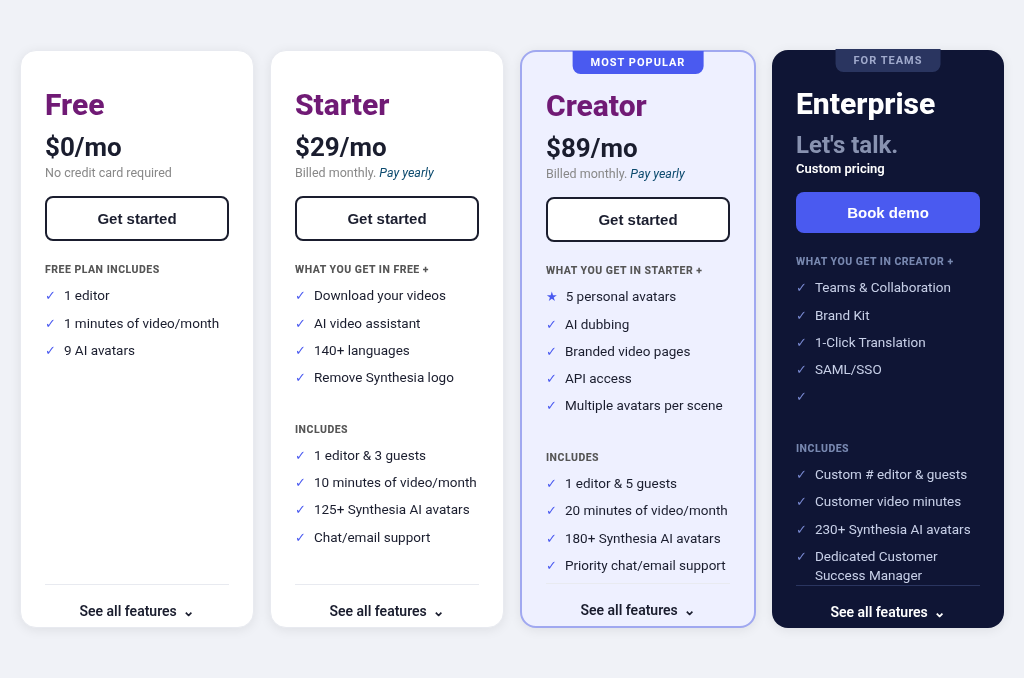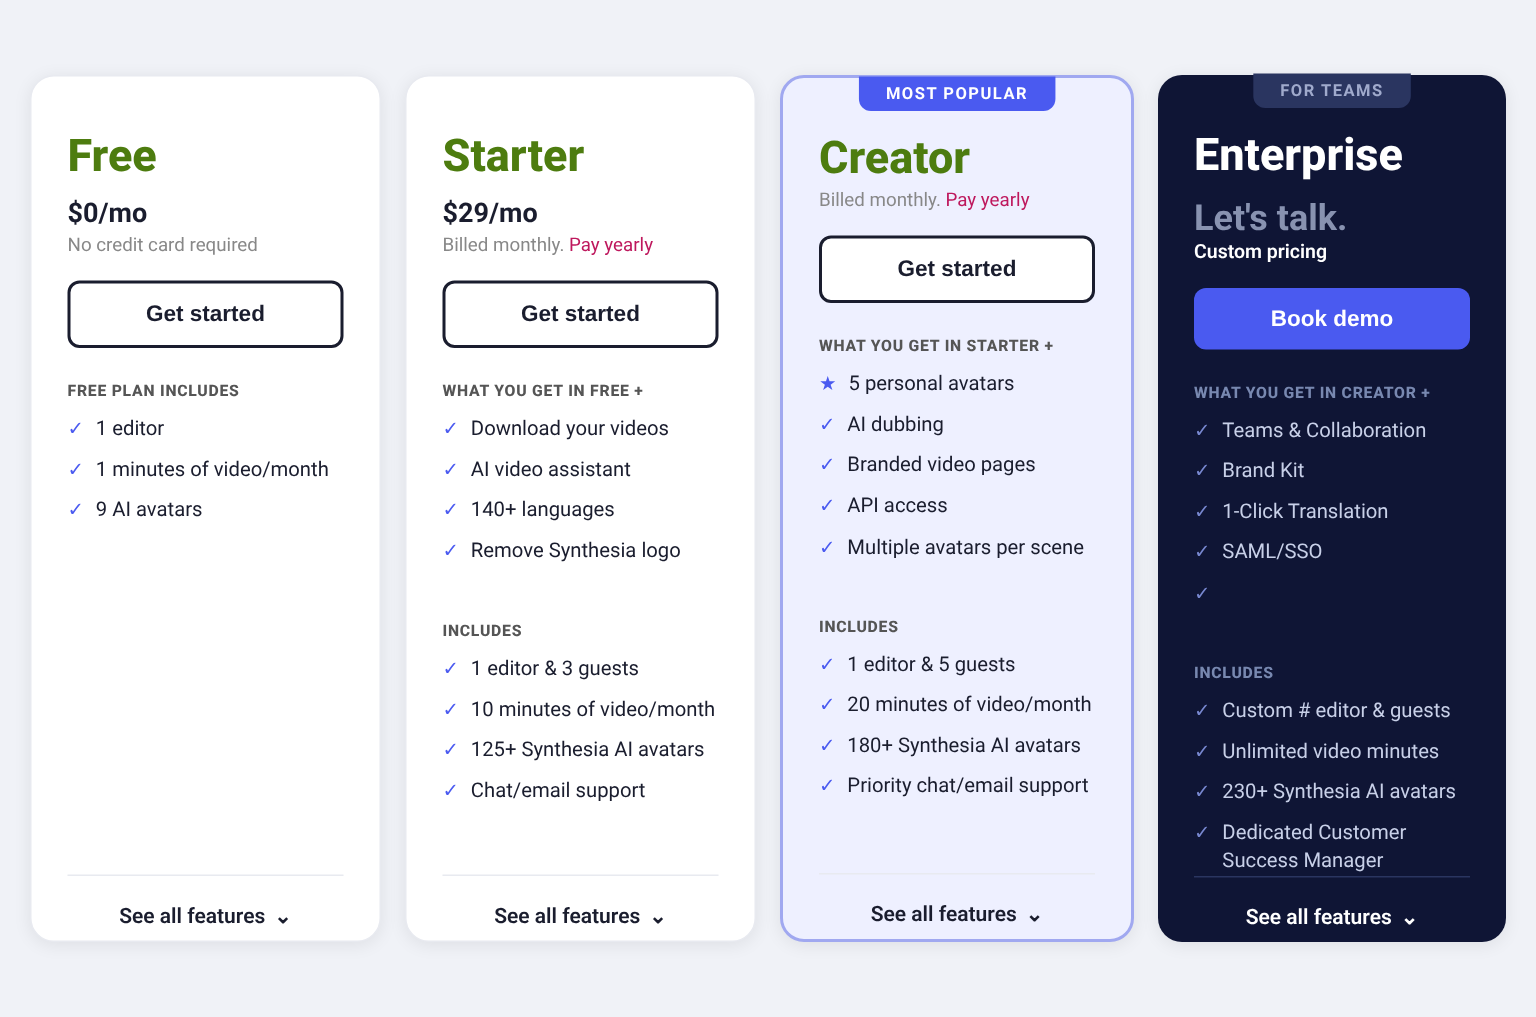--- a/index.html
+++ b/index.html
@@ -54,44 +54,45 @@
       text-transform: uppercase;
       white-space: nowrap;
     }
     .badge.enterprise {
       background: #2a3560;
       color: #a0aacc;
     }
     .plan-name {
       font-size: 30px;
       font-weight: 800;
-      color: #4d7c0f;
+      color: #701a75;
       margin-top: 8px;
     }
     .enterprise .plan-name {
       color: #fff;
     }
     .plan-price {
-      font-size: 18px;
+      font-size: 26px;
       font-weight: 700;
       color: #1a1d2e;
       margin-top: 10px;
     }
     .enterprise .plan-price {
       font-size: 24px;
       color: #8892b0;
       font-weight: 700;
     }
     .plan-billing {
       font-size: 12.5px;
       color: #888;
       margin-top: 3px;
     }
     .plan-billing .pay-yearly {
-      color: #be185d;
+      color: #0c4a6e;
+      font-style: italic;
     }
     .enterprise .plan-billing {
       font-size: 13px;
       color: #fff;
       font-weight: 600;
       margin-top: 2px;
     }
     .plan-no-cc {
       font-size: 12.5px;
       color: #888;
@@ -270,20 +271,21 @@
       <div class="spacer"></div>
       <hr class="divider">
       <div class="see-all-features">
         <span>See all features</span> 
         <span>⌄</span>
       </div>
     </div>
     <div class="plan-card creator">
       <div class="badge">MOST POPULAR</div>
       <div class="plan-name">Creator</div>
+      <div class="plan-price">$89/mo</div>
       <div class="plan-billing">Billed monthly. <span class="pay-yearly">Pay yearly</span></div>
       <button class="get-started-btn">Get started</button>
       <div class="section-label">WHAT YOU GET IN STARTER +</div>
       <ul class="feature-list">
         <li>
           <span class="star-icon">★</span>
           <span>5 personal avatars</span>
         </li>
         <li>
           <span class="check-icon">✓</span>
@@ -360,21 +362,21 @@
       </ul>
       <div class="includes-section">
         <div class="section-label">INCLUDES</div>
         <ul class="feature-list">
           <li>
             <span class="check-icon">✓</span>
             <span>Custom # editor &amp; guests</span>
           </li>
           <li>
             <span class="check-icon">✓</span>
-            <span>Unlimited video minutes</span>
+            <span>Customer video minutes</span>
           </li>
           <li>
             <span class="check-icon">✓</span>
             <span>230+ Synthesia AI avatars</span>
           </li>
           <li>
             <span class="check-icon">✓</span>
             <span>Dedicated Customer Success Manager</span>
           </li>
         </ul>

